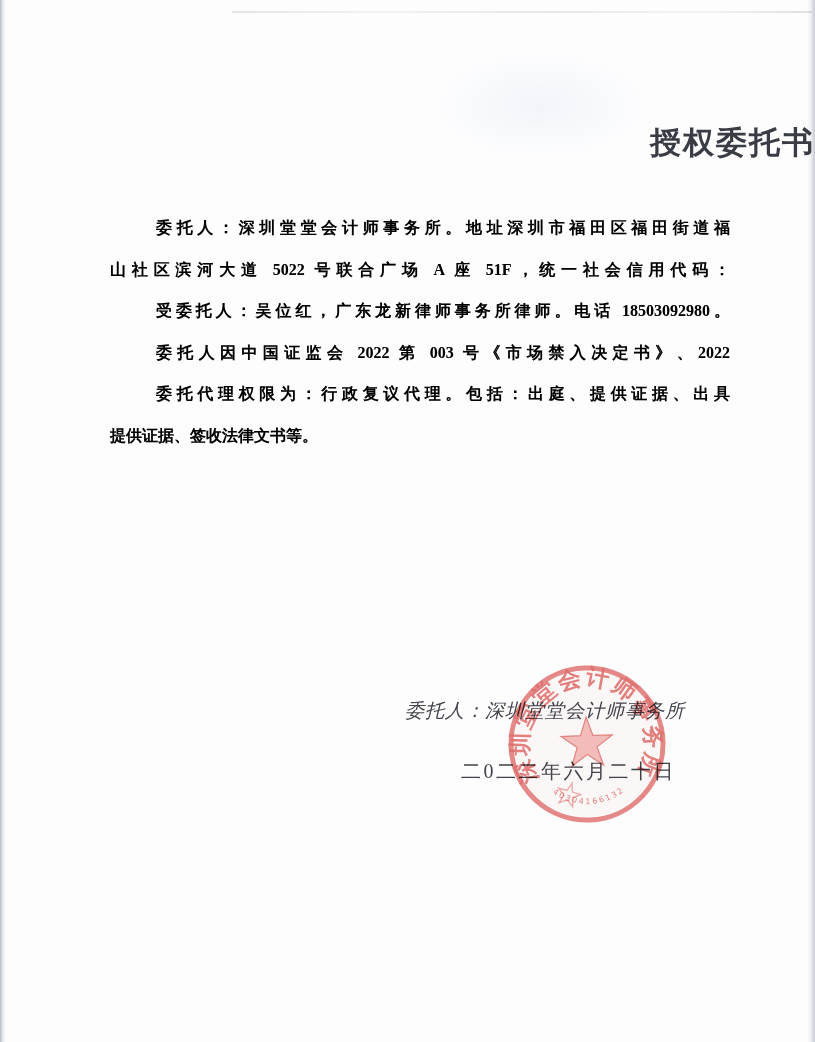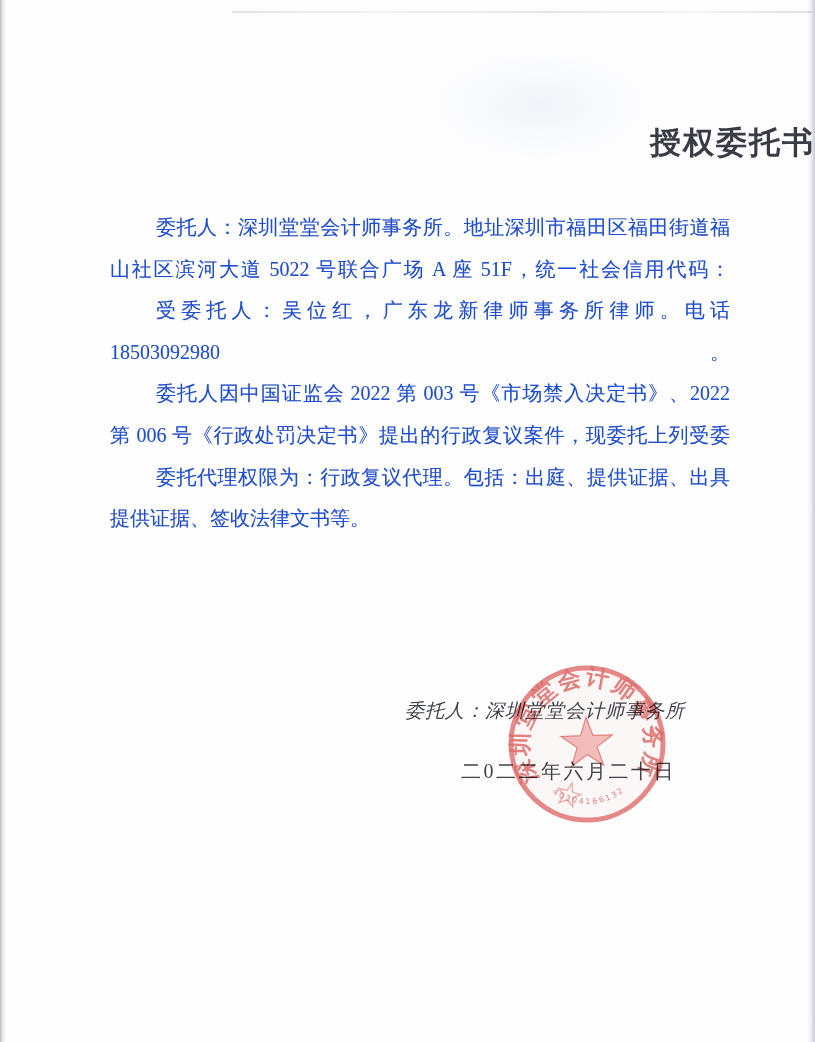--- a/index.html
+++ b/index.html
@@ -40,24 +40,25 @@
     position: absolute; left: 0; top: 122px; width: 100%;
     margin: 0;
     text-align: right;
     font-size: 31px; font-weight: bold;
     letter-spacing: 2px;
     color: #3a3c45;
   }
 
   .body-text {
     position: absolute; left: 110px; top: 207px; width: 620px;
-    font-size: 20px;
+    font-size: 16px;
     line-height: 41.6px;
-    color: #1d4ed8;
+    color: #000000;
     text-shadow: 0 0 0.5px rgba(66,68,76,0.35);
+    font-weight: bold;
   }
   .line { white-space: nowrap; }
   .line.just {
     white-space: normal;
     text-align: justify;
     text-align-last: justify;
     text-justify: inter-character;
   }
   .line.indent { text-indent: 46px; }
 
@@ -113,21 +114,20 @@
   <div class="scan-line-top"></div>
   <div class="scan-smudge"></div>
 
   <h1 class="title">授权委托书</h1>
 
   <div class="body-text">
     <div class="line indent just">委托人：深圳堂堂会计师事务所。地址深圳市福田区福田街道福</div>
     <div class="line just">山社区滨河大道 5022 号联合广场 A 座 51F，统一社会信用代码：</div>
     <div class="line indent just">受委托人：吴位红，广东龙新律师事务所律师。电话 18503092980。</div>
     <div class="line indent just">委托人因中国证监会 2022 第 003 号《市场禁入决定书》、2022</div>
-    <div class="line just">第 006 号《行政处罚决定书》提出的行政复议案件，现委托上列受委</div>
     <div class="line indent just">委托代理权限为：行政复议代理。包括：出庭、提供证据、出具</div>
     <div class="line">提供证据、签收法律文书等。</div>
   </div>
 
   <div class="sig-name">委托人：深圳堂堂会计师事务所</div>
   <div class="sig-date">二0二二年六月二十日</div>
 
   <svg class="seal" viewBox="0 0 166 166" aria-hidden="true">
     <circle class="seal-inner" cx="83" cy="83" r="73"></circle>
     <circle class="seal-ring" cx="83" cy="83" r="76"></circle>

